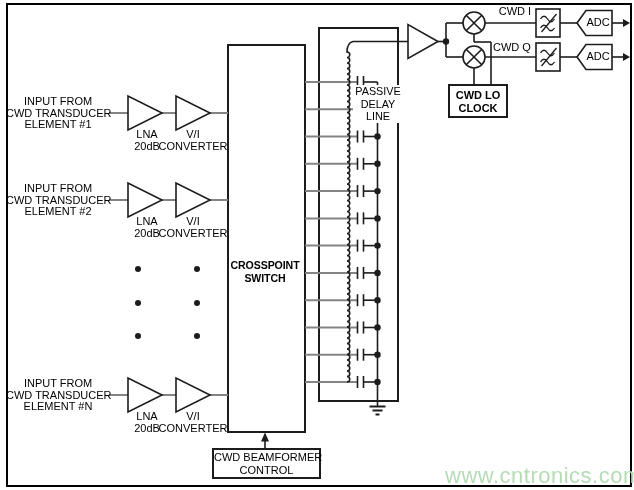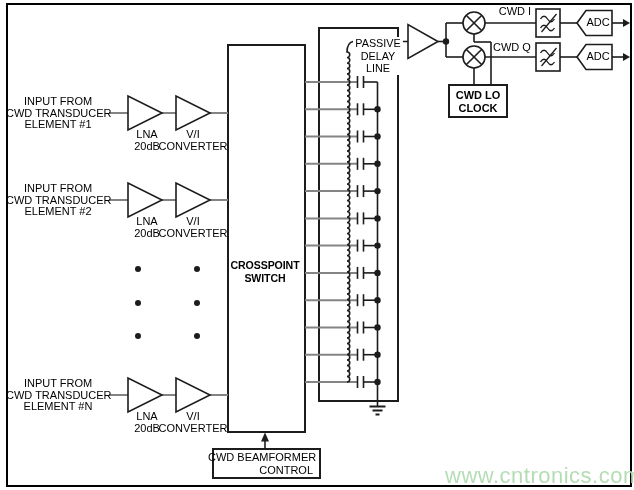--- a/index.html
+++ b/index.html
@@ -13,21 +13,21 @@
   .w{stroke:var(--wire,#848484);stroke-width:2;fill:none;}
   .c{stroke:var(--comp,#1c1c1c);stroke-width:1.6;fill:none;}
   .c2{stroke:var(--comp,#1c1c1c);stroke-width:2;fill:none;}
   .cw{stroke:var(--comp,#1c1c1c);stroke-width:1.6;fill:#fff;}
   .boxw{fill:#fff;stroke:var(--comp,#1c1c1c);stroke-width:2;}
   .fillc{fill:var(--comp,#1c1c1c);stroke:none;}
   .thin{stroke:var(--comp,#1c1c1c);stroke-width:1.3;fill:none;}
   .lbl{position:absolute;font-size:11px;line-height:11.5px;text-align:center;white-space:nowrap;}
   .lbl div{white-space:nowrap;}
   .bold{font-weight:bold;font-size:10.6px;line-height:13px;letter-spacing:-0.1px;}
-  .bgwhite{background:#fff;}
+  .bgwhite{background:#fff;margin-top:48px;}
   .lh125{line-height:12.5px;}
   .watermark{
     position:absolute;font-size:22px;color:var(--wm,#b5ddb5);
     white-space:nowrap;letter-spacing:0.5px;
   }
 </style>
 </head>
 <body>
 
 <div class="stage">
@@ -235,20 +235,20 @@
       <div>LINE</div>
   </div>
   <div class="lbl" style="left:496px;top:6px;width:38px;">CWD I</div>
   <div class="lbl" style="left:493px;top:42px;width:26px;">CWD Q</div>
   <div class="lbl" style="left:585px;top:17px;width:26px;">ADC</div>
   <div class="lbl" style="left:585px;top:51px;width:26px;">ADC</div>
   <div class="lbl lh125" style="left:450px;top:89px;width:56px;font-weight:bold;">
     <div>CWD LO</div>
       <div>CLOCK</div>
   </div>
-  <div class="lbl lh125" style="left:208px;top:451px;width:105px;text-align:right;">
+  <div class="lbl lh125" style="left:214px;top:451px;width:105px;">
     <div>CWD BEAMFORMER</div>
       <div>CONTROL</div>
   </div>
 
   <div class="watermark" style="left:445px;top:463px;">www.cntronics.com</div>
 
 </div>
 
 </body></html>

